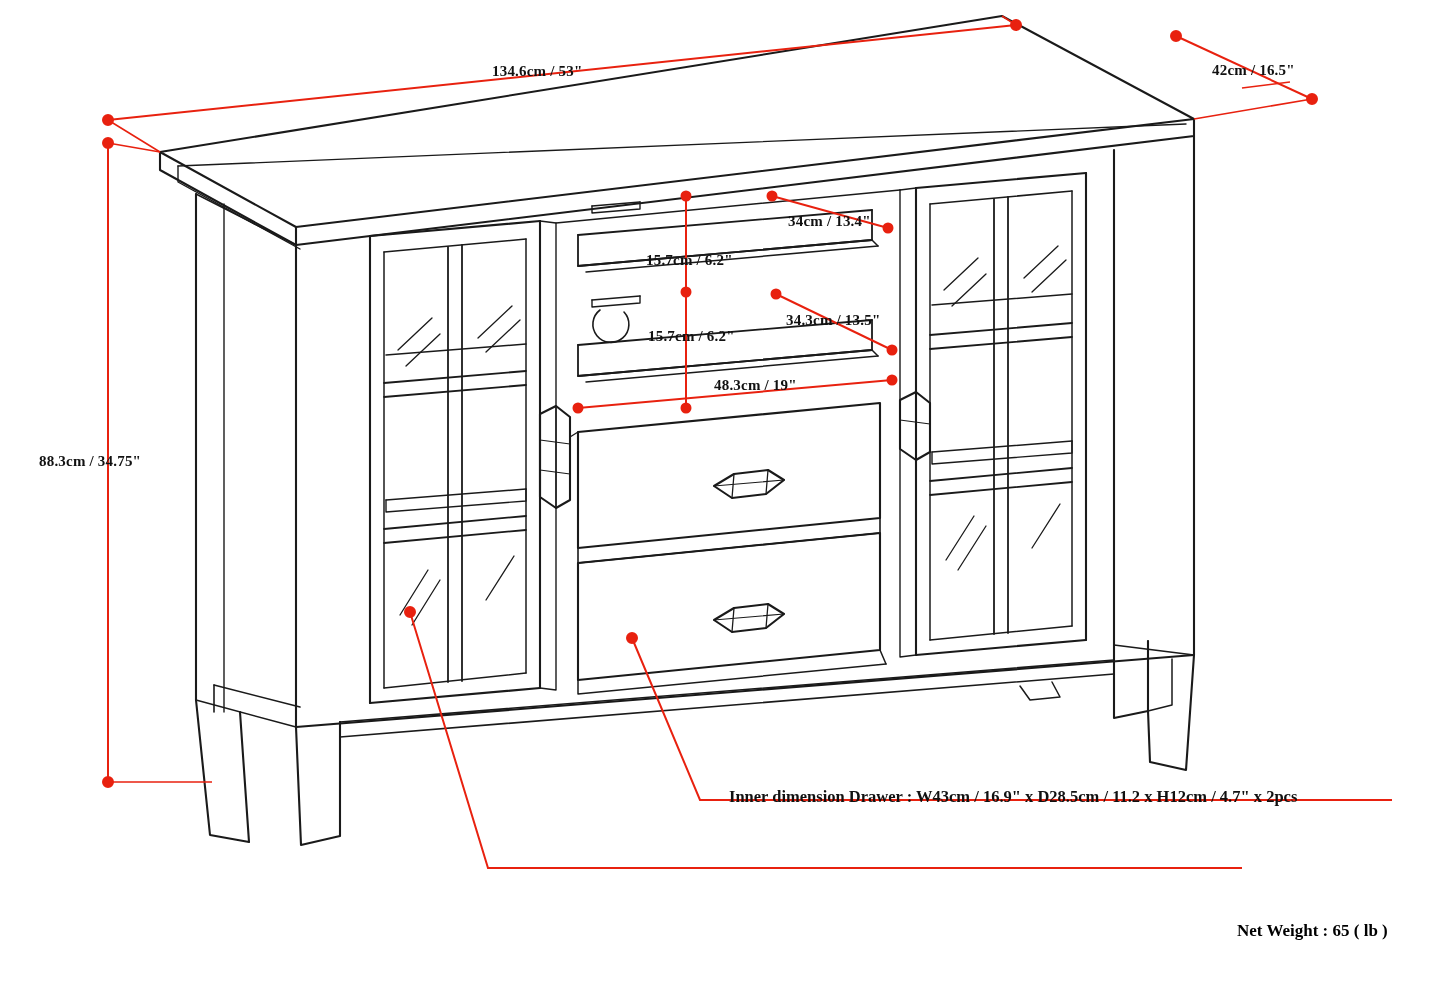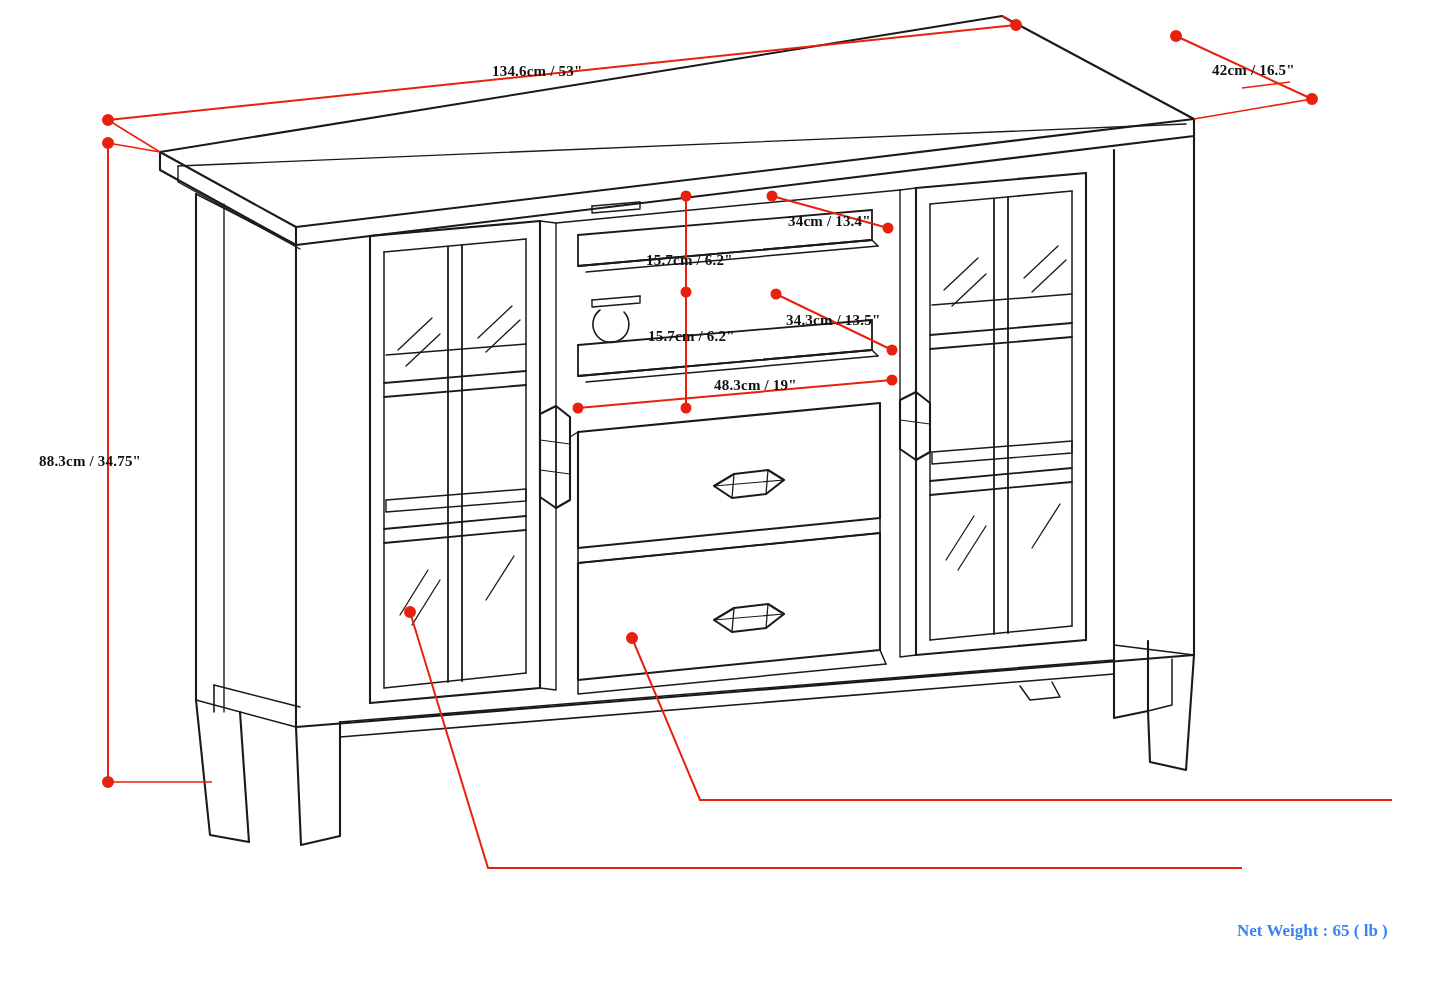--- a/index.html
+++ b/index.html
@@ -38,21 +38,21 @@
     font-family: "Liberation Serif", serif;
     font-weight: bold;
     color: #111111;
     white-space: nowrap;
     font-size: 16.5px;
   }
   .weightlabel {
     position: absolute;
     font-family: "Liberation Serif", serif;
     font-weight: bold;
-    color: #3b82f6;
+    color: #000000;
     white-space: nowrap;
     font-size: 17px;
   }
 </style>
 </head>
 <body>
 
 <div id="stage">
 
   <svg width="1445" height="981" viewBox="0 0 1445 981">
@@ -241,16 +241,17 @@
 
   <div class="dimlabel" style="left:492px; top:63px;">134.6cm / 53"</div>
   <div class="dimlabel" style="left:1212px; top:62px;">42cm / 16.5"</div>
   <div class="dimlabel" style="left:39px; top:453px;">88.3cm / 34.75"</div>
   <div class="dimlabel" style="left:788px; top:213px;">34cm / 13.4"</div>
   <div class="dimlabel" style="left:646px; top:252px;">15.7cm / 6.2"</div>
   <div class="dimlabel" style="left:648px; top:328px;">15.7cm / 6.2"</div>
   <div class="dimlabel" style="left:786px; top:312px;">34.3cm / 13.5"</div>
   <div class="dimlabel" style="left:714px; top:377px;">48.3cm / 19"</div>
 
+  <div class="notelabel" style="left:729px; top:787px;">Inner dimension Drawer : W43cm / 16.9" x D28.5cm / 11.2 x H12cm / 4.7" x 2pcs</div>
 
   <div class="weightlabel" style="left:1237px; top:921px;">Net Weight : 65 ( lb )</div>
 
 </div>
 
 </body></html>

